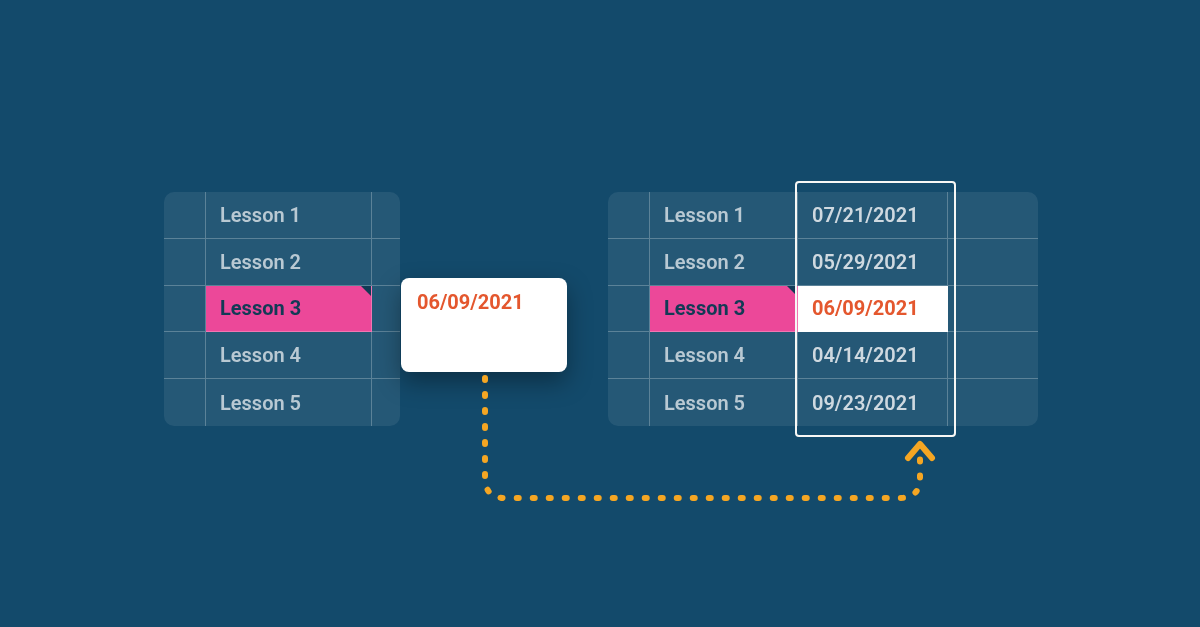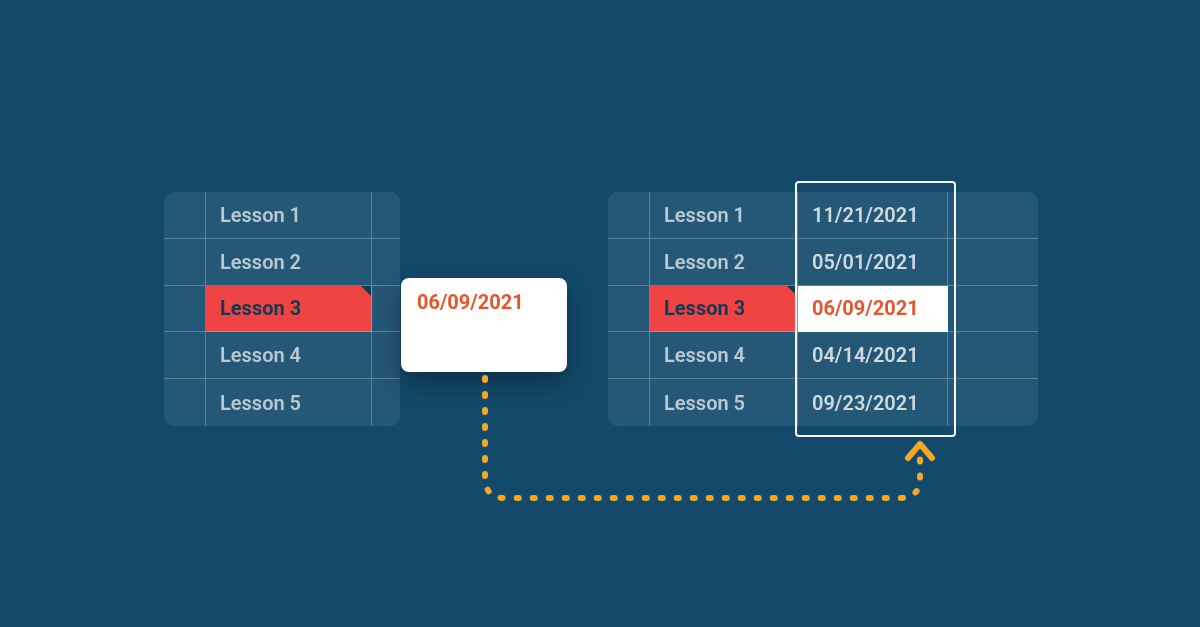--- a/index.html
+++ b/index.html
@@ -44,21 +44,21 @@
     box-sizing: border-box;
   }
   .cell.narrow { padding-left: 0; }
   .cell:last-child { border-right: none; }
   .row:last-child .cell { border-bottom: none; }
 
   .row { display: contents; }
 
   
   .row.selected .label-cell {
-    background: #ef4444;
+    background: #ec4899;
     color: #123a55;
     font-weight: 700;
   }
   .row.selected .date-cell-inline {
     background: #ffffff;
     color: #e4572e;
     font-weight: 700;
   }
 
   
@@ -178,27 +178,27 @@
 
   <div class="popover" style="left:401px; top:278px; width:166px; height:94px;">
     <span class="date-val">06/09/2021</span>
   </div>
 
   <div class="sheet right">
     <div class="sheet-inner">
       <div class="row">
         <div class="cell narrow"></div>
         <div class="cell label-cell">Lesson 1</div>
-        <div class="cell date-cell-inline">11/21/2021</div>
+        <div class="cell date-cell-inline">07/21/2021</div>
         <div class="cell narrow"></div>
       </div>
       <div class="row">
         <div class="cell narrow"></div>
         <div class="cell label-cell">Lesson 2</div>
-        <div class="cell date-cell-inline">05/01/2021</div>
+        <div class="cell date-cell-inline">05/29/2021</div>
         <div class="cell narrow"></div>
       </div>
       <div class="row selected">
         <div class="cell narrow"></div>
         <div class="cell label-cell notch">Lesson 3</div>
         <div class="cell date-cell-inline">06/09/2021</div>
         <div class="cell narrow"></div>
       </div>
       <div class="row">
         <div class="cell narrow"></div>

